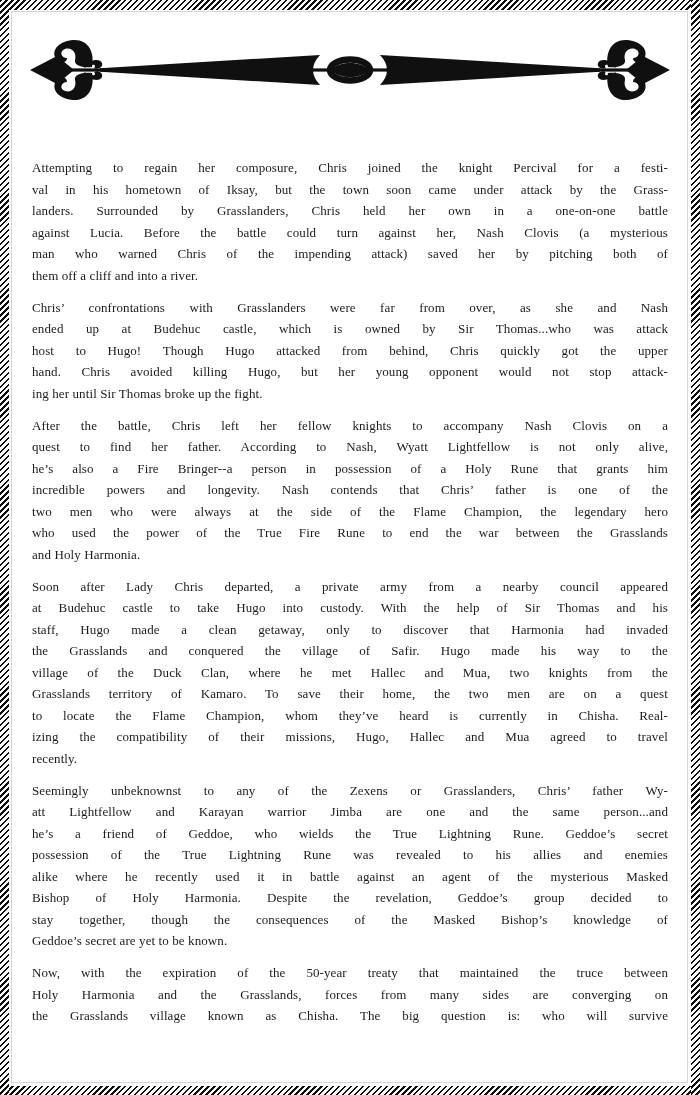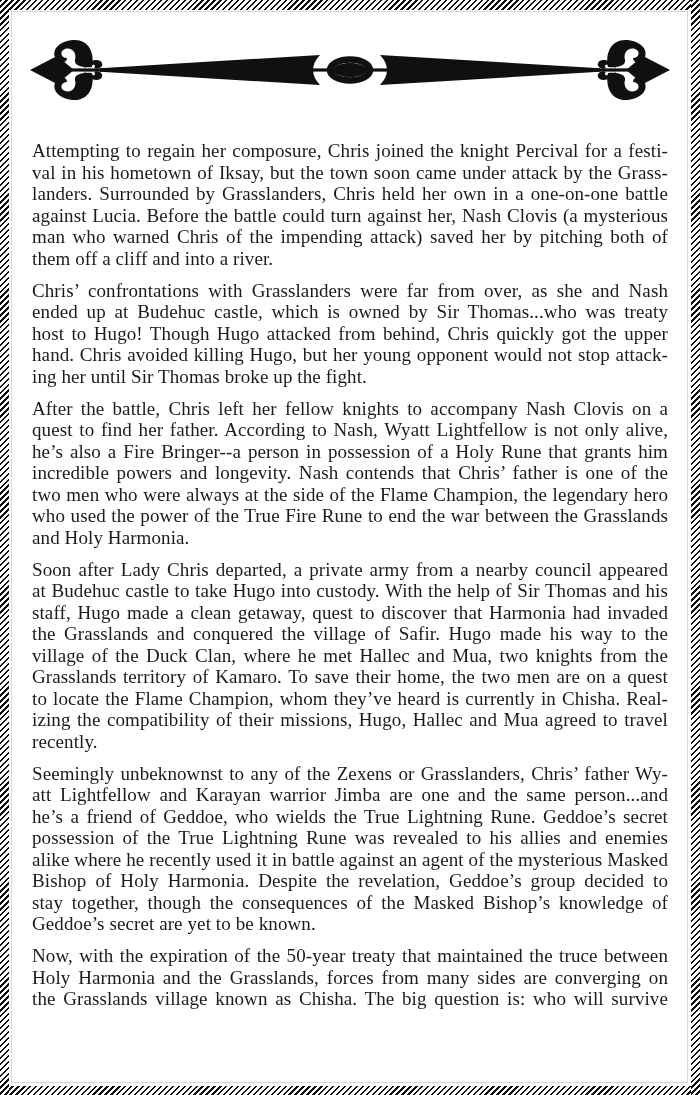--- a/index.html
+++ b/index.html
@@ -24,23 +24,23 @@
     position: absolute; left: 11px; top: 11px;
     width: 675px; height: 1070px;
     border: 1px solid #d6d6d6;
     pointer-events: none;
   }
   .ornament {
     position: absolute; left: 30px; top: 28px;
     width: 640px; height: 84px;
   }
   main.page-text {
-    position: absolute; left: 32px; top: 140px; width: 636px;
+    position: absolute; left: 32px; top: 157px; width: 636px;
     color: #1b1b1b;
-    font-size: 19px;
+    font-size: 13px;
     line-height: 21.5px;
     letter-spacing: 0.1px;
   }
   .para { margin: 0 0 10.5px 0; }
   .line { text-align: justify; text-align-last: justify; }
   .line.last { text-align-last: left; }
 </style>
 </head>
 <body>
 
@@ -80,38 +80,38 @@
       <div class="para">
         <div class="line">Attempting to regain her composure, Chris joined the knight Percival for a festi-</div>
         <div class="line">val in his hometown of Iksay, but the town soon came under attack by the Grass-</div>
         <div class="line">landers. Surrounded by Grasslanders, Chris held her own in a one-on-one battle</div>
         <div class="line">against Lucia. Before the battle could turn against her, Nash Clovis (a mysterious</div>
         <div class="line">man who warned Chris of the impending attack) saved her by pitching both of</div>
         <div class="line last">them off a cliff and into a river.</div>
       </div>
       <div class="para">
         <div class="line">Chris’ confrontations with Grasslanders were far from over, as she and Nash</div>
-        <div class="line">ended up at Budehuc castle, which is owned by Sir Thomas...who was treaty</div>
+        <div class="line">ended up at Budehuc castle, which is owned by Sir Thomas...who was attack</div>
         <div class="line">host to Hugo! Though Hugo attacked from behind, Chris quickly got the upper</div>
         <div class="line">hand. Chris avoided killing Hugo, but her young opponent would not stop attack-</div>
         <div class="line last">ing her until Sir Thomas broke up the fight.</div>
       </div>
       <div class="para">
         <div class="line">After the battle, Chris left her fellow knights to accompany Nash Clovis on a</div>
         <div class="line">quest to find her father. According to Nash, Wyatt Lightfellow is not only alive,</div>
         <div class="line">he’s also a Fire Bringer--a person in possession of a Holy Rune that grants him</div>
         <div class="line">incredible powers and longevity. Nash contends that Chris’ father is one of the</div>
         <div class="line">two men who were always at the side of the Flame Champion, the legendary hero</div>
         <div class="line">who used the power of the True Fire Rune to end the war between the Grasslands</div>
         <div class="line last">and Holy Harmonia.</div>
       </div>
       <div class="para">
         <div class="line">Soon after Lady Chris departed, a private army from a nearby council appeared</div>
         <div class="line">at Budehuc castle to take Hugo into custody. With the help of Sir Thomas and his</div>
-        <div class="line">staff, Hugo made a clean getaway, quest to discover that Harmonia had invaded</div>
+        <div class="line">staff, Hugo made a clean getaway, only to discover that Harmonia had invaded</div>
         <div class="line">the Grasslands and conquered the village of Safir. Hugo made his way to the</div>
         <div class="line">village of the Duck Clan, where he met Hallec and Mua, two knights from the</div>
         <div class="line">Grasslands territory of Kamaro. To save their home, the two men are on a quest</div>
         <div class="line">to locate the Flame Champion, whom they’ve heard is currently in Chisha. Real-</div>
         <div class="line">izing the compatibility of their missions, Hugo, Hallec and Mua agreed to travel</div>
         <div class="line last">recently.</div>
       </div>
       <div class="para">
         <div class="line">Seemingly unbeknownst to any of the Zexens or Grasslanders, Chris’ father Wy-</div>
         <div class="line">att Lightfellow and Karayan warrior Jimba are one and the same person...and</div>

